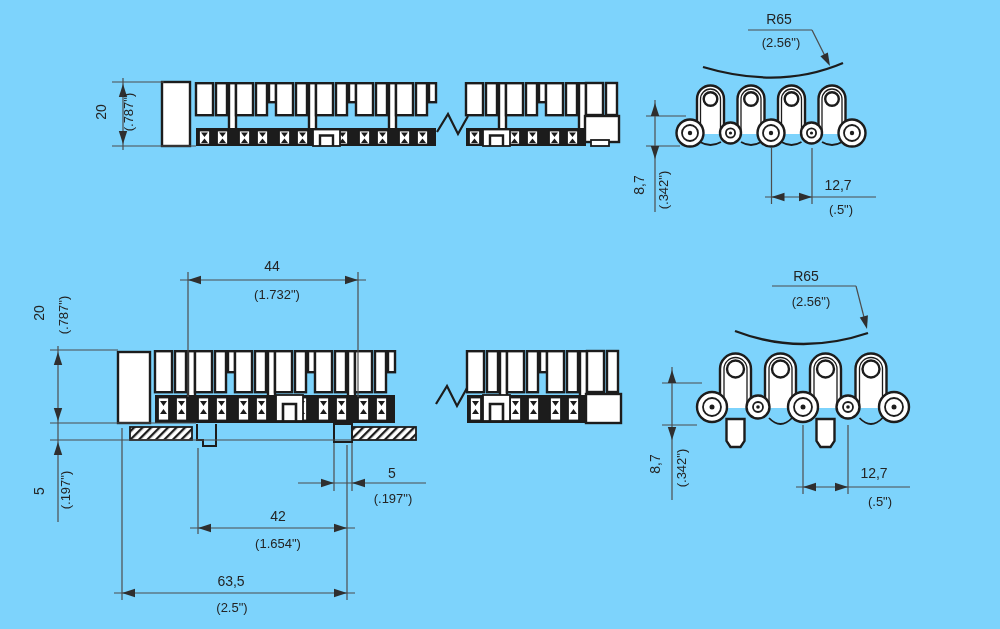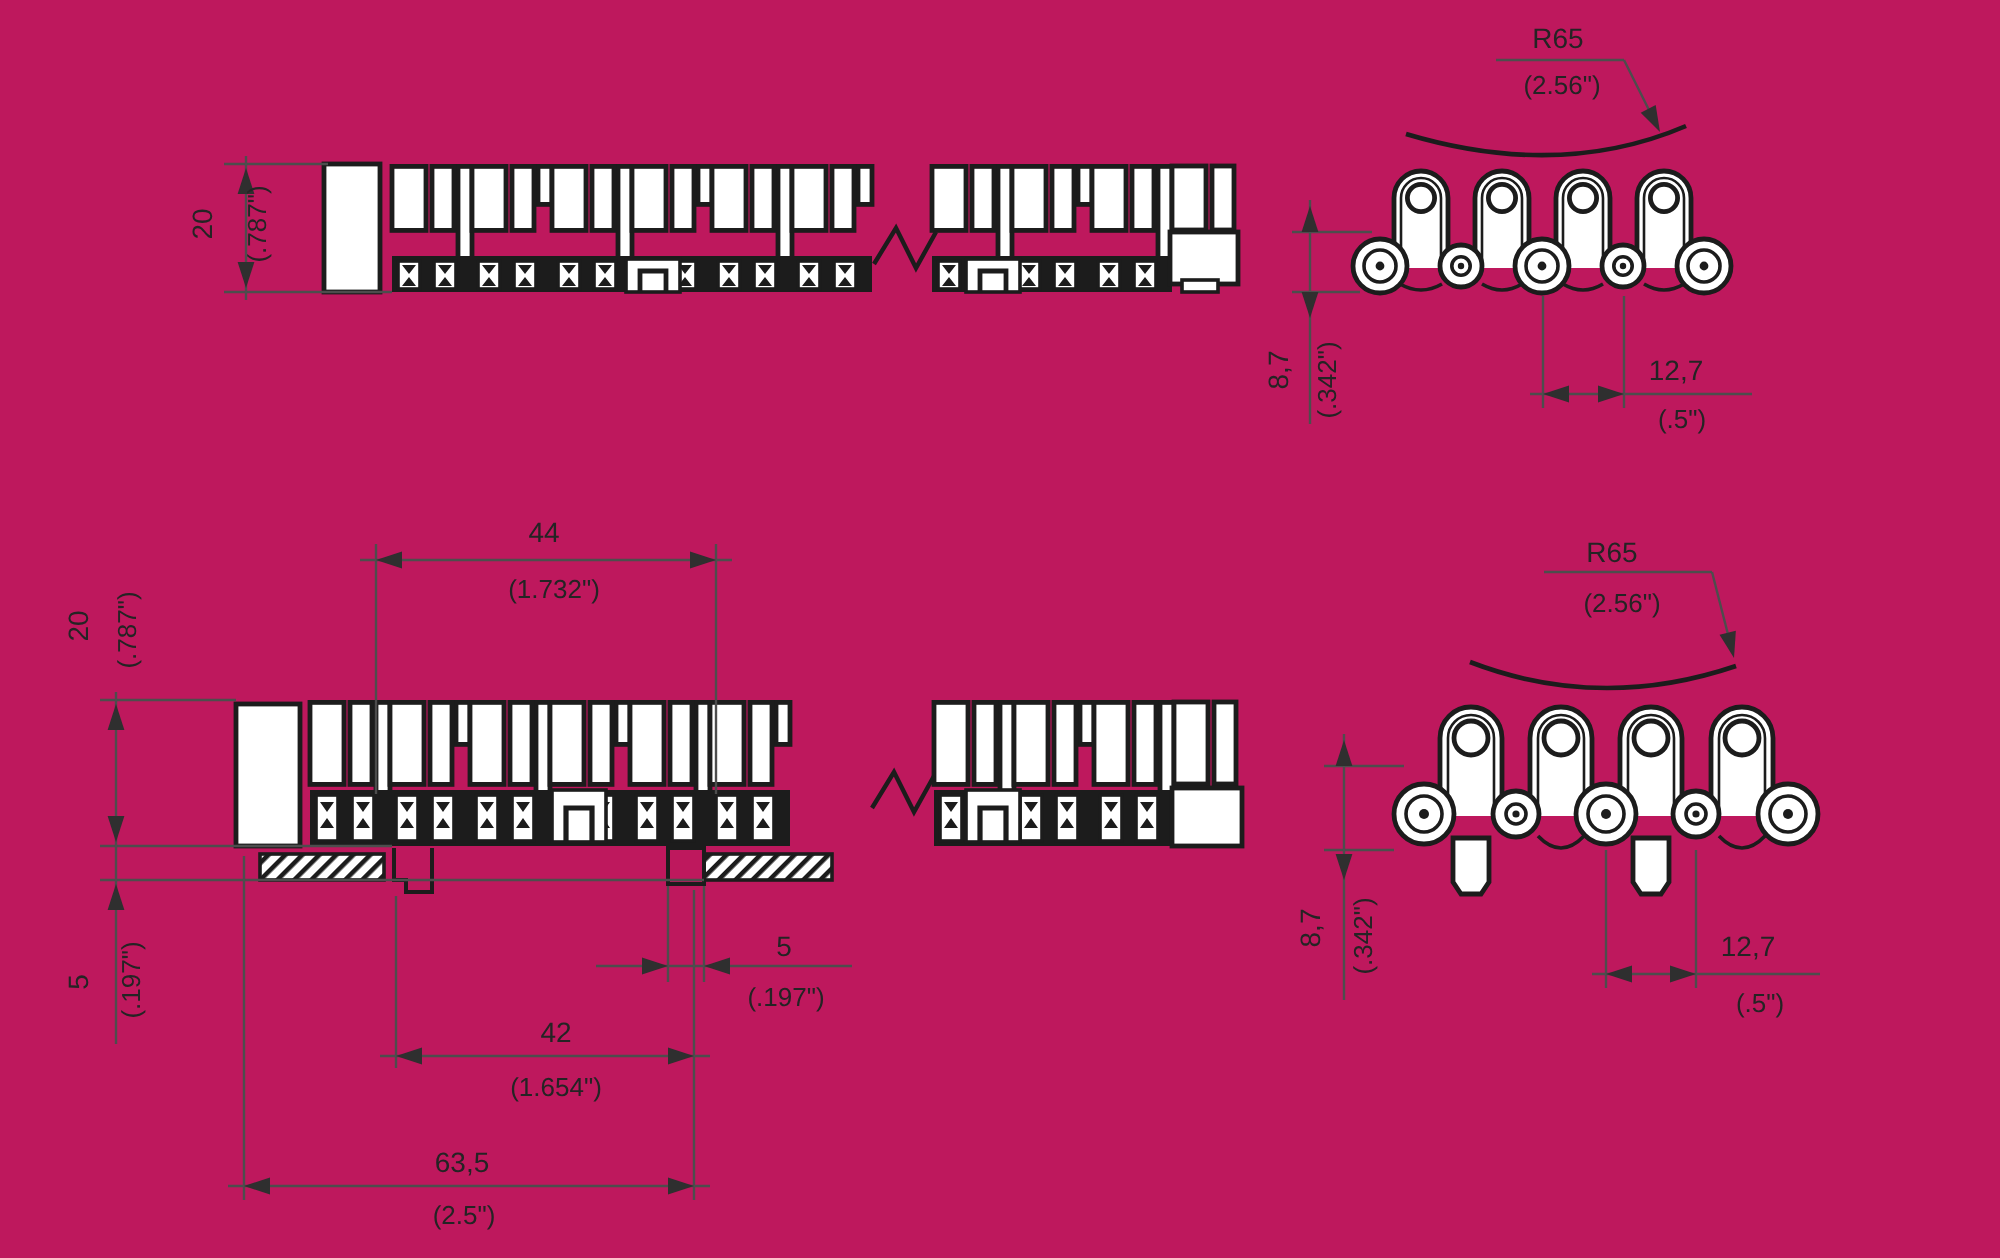--- a/index.html
+++ b/index.html
@@ -1,16 +1,16 @@
 <!DOCTYPE html>
 <html><head>
 <meta charset="utf-8">
 <style>
   html,body{margin:0;padding:0;background:#e9e9e9;}
-  .canvas{position:relative;width:1000px;height:629px;background:#be185d;overflow:hidden;
+  .canvas{position:relative;width:1000px;height:629px;background:#7dd3fc;overflow:hidden;
           font-family:"Liberation Sans",sans-serif;}
   svg text{font-family:"Liberation Sans",sans-serif;fill:#242424;}
   .dm{font-size:14px;}
   .di{font-size:13px;}
   .w{fill:#ffffff;stroke:#1c1c1c;stroke-width:2.4;}
   .w2{fill:#ffffff;stroke:#1c1c1c;stroke-width:1.8;}
   .b{fill:#1c1c1c;stroke:none;}
   .ln{stroke:#1c1c1c;fill:none;}
   .dim{stroke:#4d4d4d;stroke-width:1.2;fill:none;}
   .ah{fill:#2f2f2f;stroke:none;}

